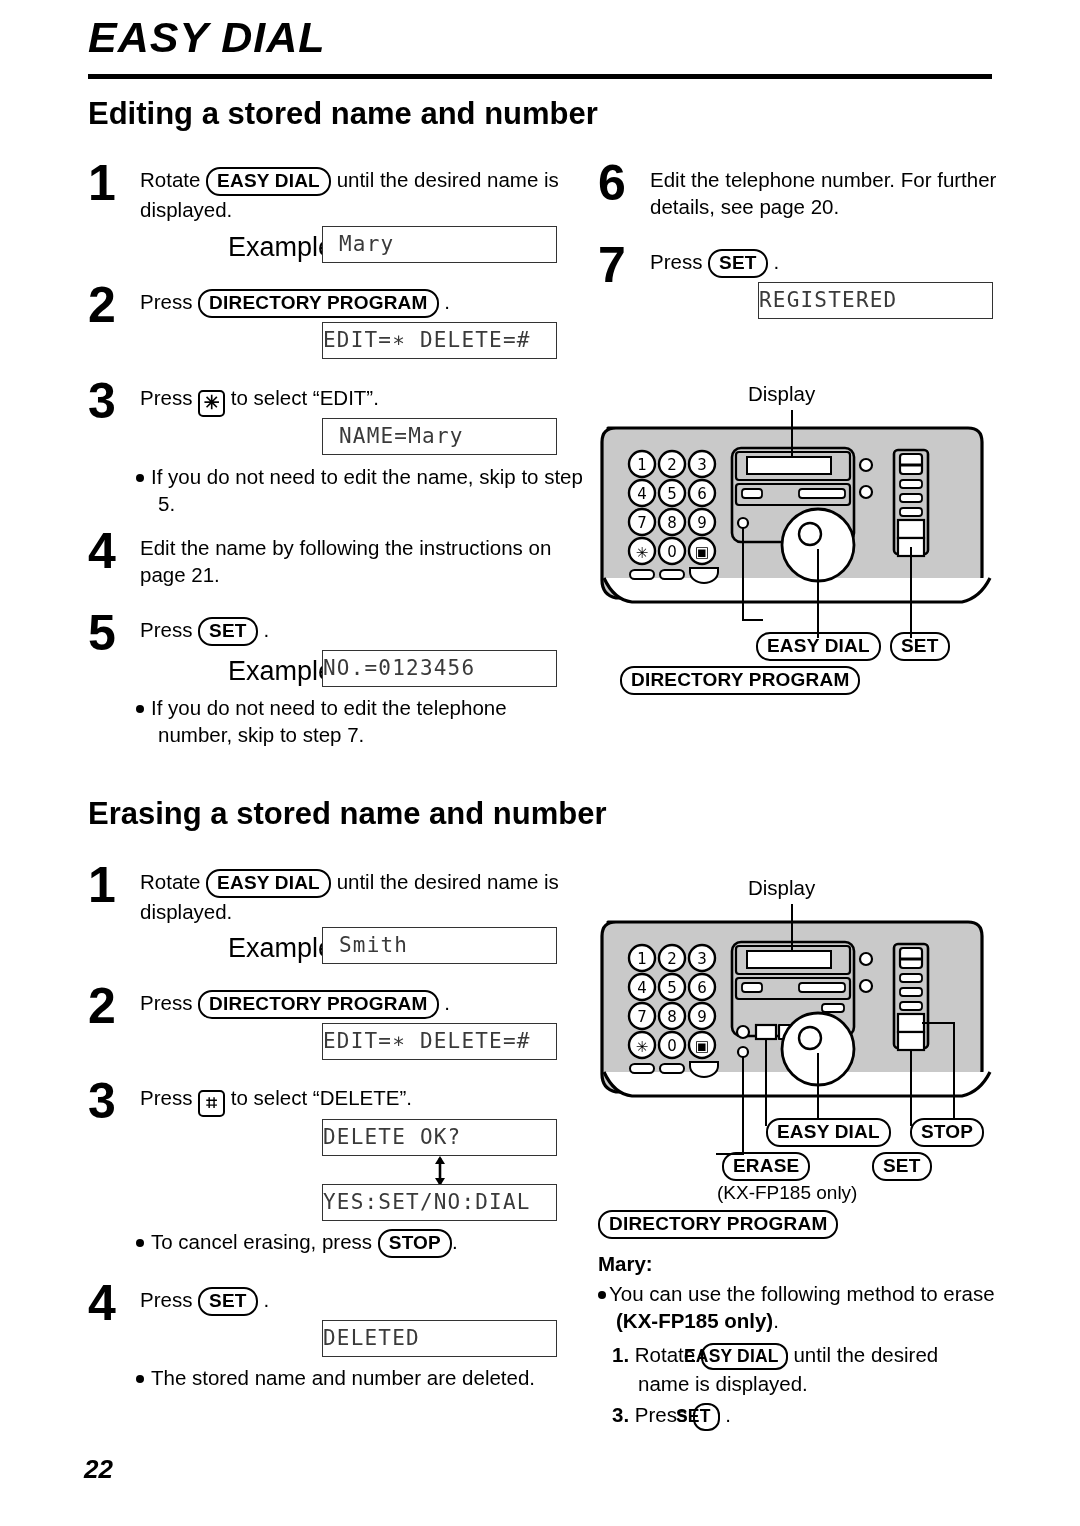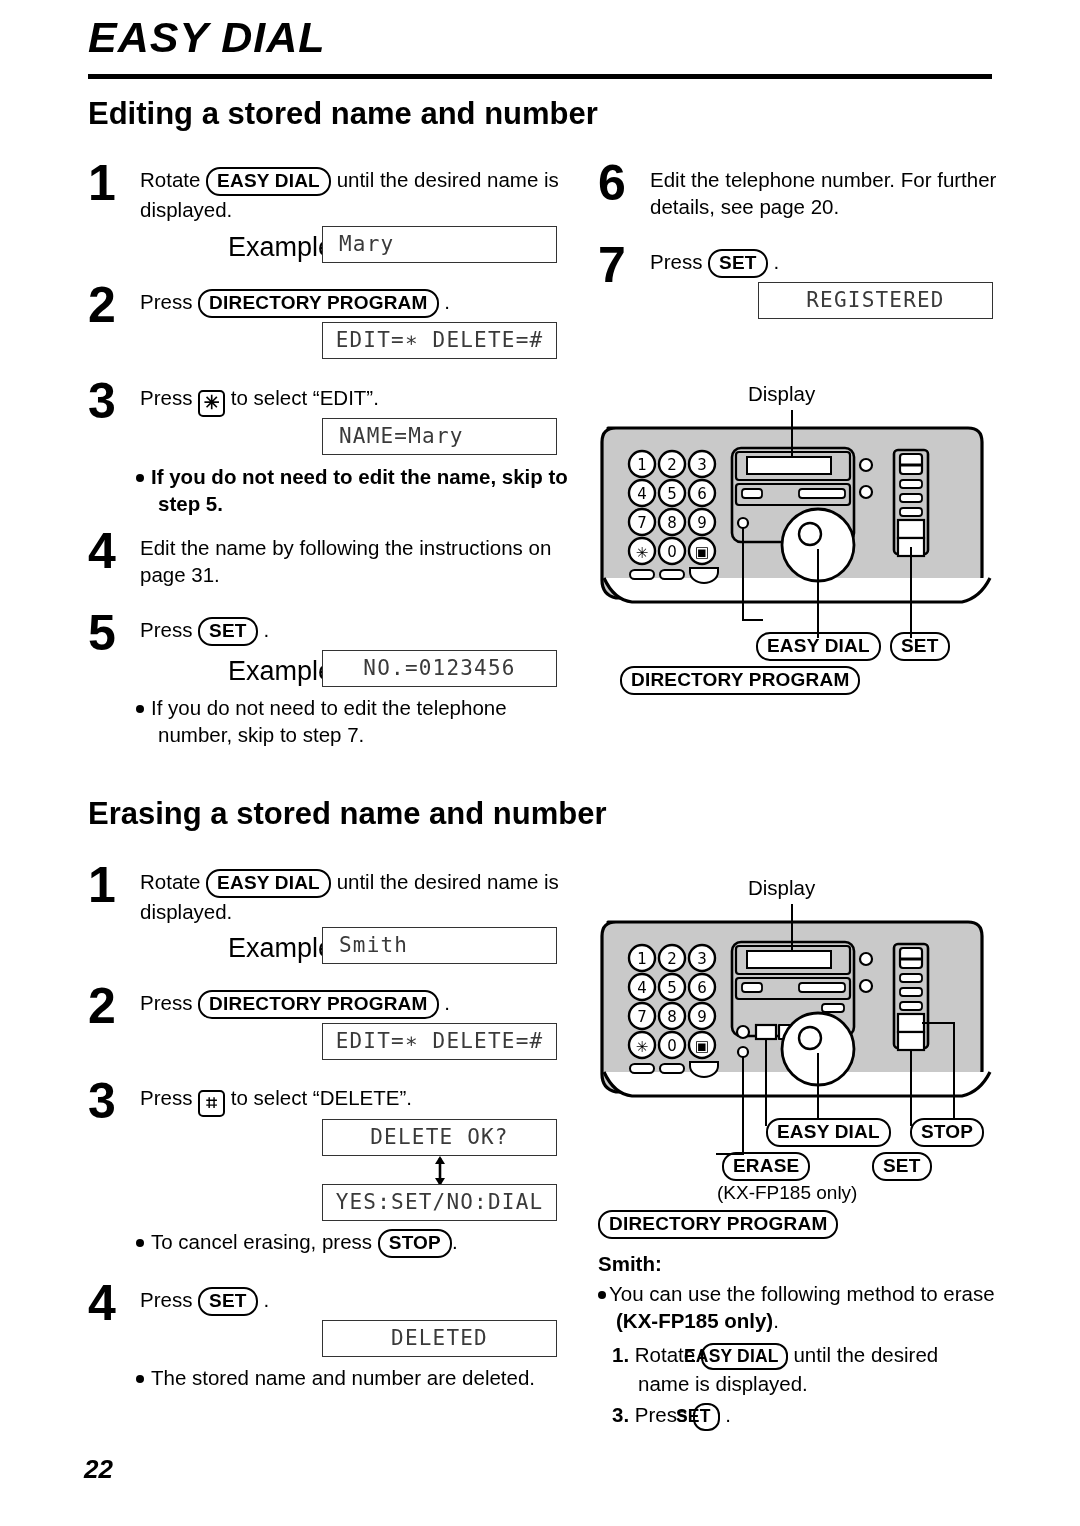--- a/index.html
+++ b/index.html
@@ -55,21 +55,21 @@
 
   
   .lcd{
     position:absolute;border:1.6px solid #333;background:#fff;
     height:37px;line-height:35px;
     font-family:"DejaVu Sans Mono", monospace;
     font-size:21px;color:#3a3a3a;letter-spacing:1.2px;
     box-sizing:border-box;
   }
   .lcd.left{text-align:left;padding-left:16px;}
-  .lcd.center{text-align:center;}
+  .lcd.center{}
 
   .example-label{
     position:absolute;font-size:27px;
   }
 
   
   .bullet{position:absolute;font-size:20.5px;line-height:1.34;}
   .bullet .dot{
     display:inline-block;width:8px;height:8px;border-radius:50%;
     background:#000;vertical-align:2px;margin-right:7px;
@@ -144,28 +144,28 @@
     <div class="step-num">3</div>
     <div class="step-body" style="width:428px;">
       <div class="step-text">
         <span>Press</span>
         <span class="keysq">✳</span>
         <span>to select “EDIT”.</span>
       </div>
     </div>
   </div>
   <div class="lcd left" style="left:322px;top:418px;width:235px;">NAME=Mary</div>
-  <div class="bullet hang" style="left:136px;top:463px;width:428px;font-weight:bold;">
+  <div class="bullet hang" style="left:136px;top:463px;width:428px;">
     <span class="dot"></span><span class="htext">If you do not need to edit the name, skip to step 5.</span>
   </div>
 
   <div class="step" style="left:88px;top:528px;width:480px;">
     <div class="step-num">4</div>
     <div class="step-body" style="width:440px;">
-      <div class="step-text">Edit the name by following the instructions on page 31.</div>
+      <div class="step-text">Edit the name by following the instructions on page 21.</div>
     </div>
   </div>
 
   <div class="step" style="left:88px;top:610px;width:480px;">
     <div class="step-num">5</div>
     <div class="step-body" style="width:428px;">
       <div class="step-text">
         <span>Press</span>
         <span class="key">SET</span>
         <span>.</span>
@@ -432,21 +432,21 @@
     <span class="key">ERASE</span>
   </div>
   <div class="callout" style="left:872px;top:1152px;">
     <span class="key">SET</span>
   </div>
   <div class="diag-label" style="left:717px;top:1182px;font-size:19px;">(KX-FP185 only)</div>
   <div class="callout" style="left:598px;top:1210px;">
     <span class="key">DIRECTORY PROGRAM</span>
   </div>
 
-  <div class="note-title" style="left:598px;top:1252px;">Smith:</div>
+  <div class="note-title" style="left:598px;top:1252px;">Mary:</div>
   <div class="note-body" style="left:598px;top:1280px;">
     <div class="bullet hang" style="position:relative;left:0;top:0;width:392px;padding-left:18px;text-indent:-18px;">
       <span class="dot" style="margin-right:3px;"></span><span>You can use the following method to erase</span>
       <span class="b">(KX-FP185 only)</span><span>.</span>
     </div>
 
     <div class="note-li" style="margin-left:14px;margin-top:6px;">
       <span class="n">1.</span>
       <span>Rotate</span>
       <span class="key sm">EASY DIAL</span>

